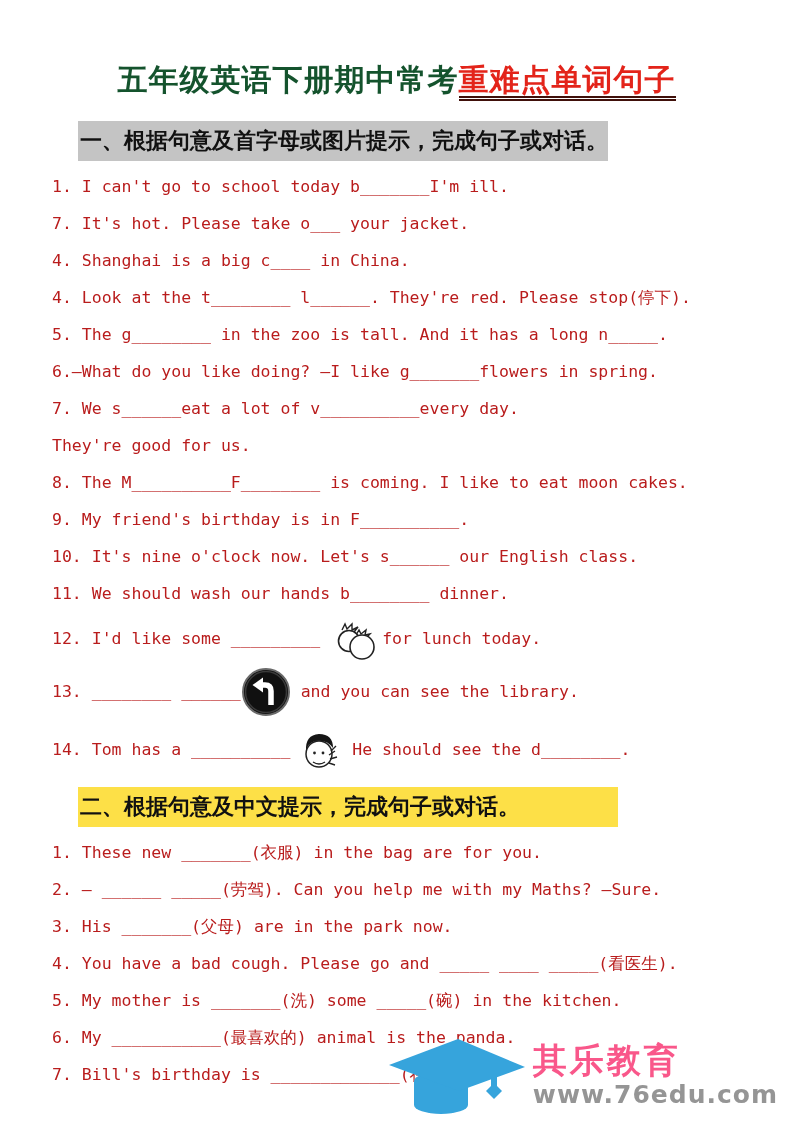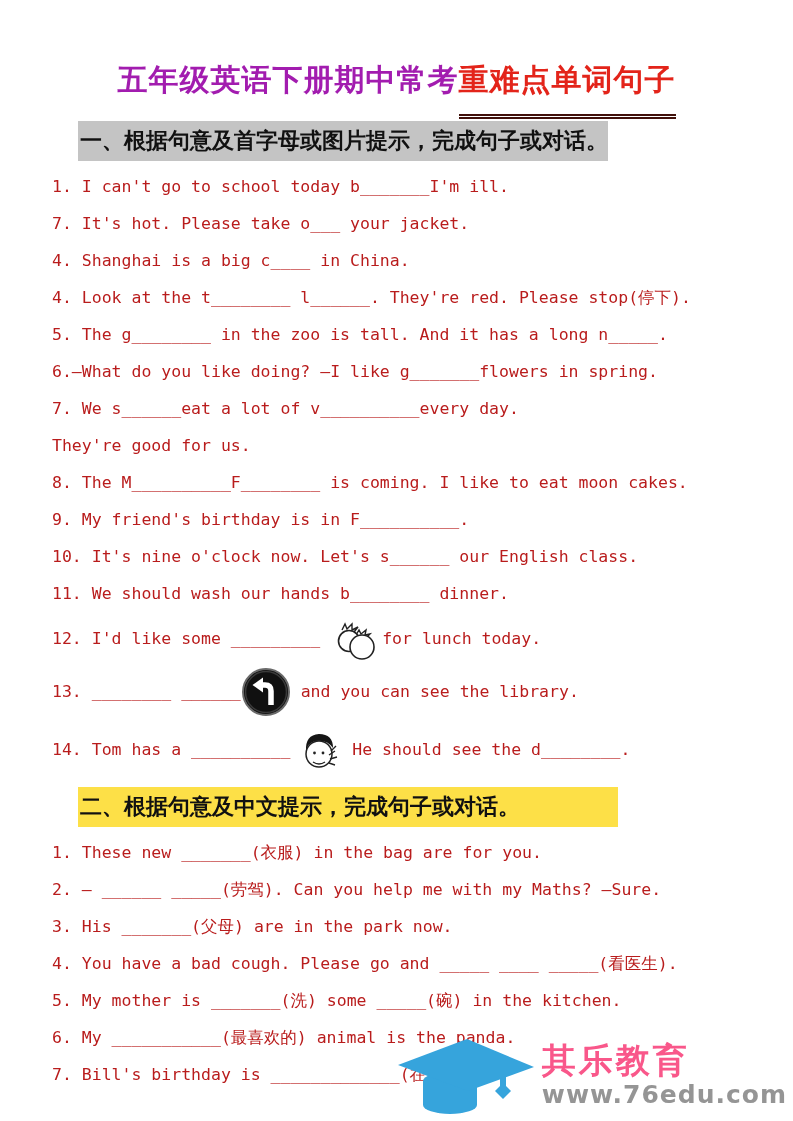--- a/index.html
+++ b/index.html
@@ -9,25 +9,26 @@
     font-family:"DejaVu Sans","Liberation Sans",sans-serif;
     color:#1a1a1a;
   }
   .page{position:absolute;inset:0;}
   
   .title{
     margin:60px 0 0 0;text-align:center;
     font-size:30px;font-weight:bold;letter-spacing:1px;
     white-space:nowrap;
   }
-  .title .t-black{color:#a21caf;}
+  .title .t-black{color:#14532d;}
   .title .t-red{
     color:#e3241a;
     border-bottom:5px double #40100a;
-    padding-bottom:17px;
+    padding-bottom:0;
+    font-family:Liberation Serif, serif;
   }
   
   .bar{
     width:524px;margin:20px 0 16px 78px;
     background:#c4c4c4;
     font-size:22px;font-weight:bold;color:#111;
     padding:5px 4px 5px 2px;
     white-space:nowrap;
   }
   .bar2{margin-top:14px;width:534px;}
@@ -39,21 +40,21 @@
     margin:0 0 17px 0;
     white-space:pre;
     color:#b91c1c;
   }
   .q-icon{display:flex;align-items:center;margin:4px 12px 10px 0;}
   .q-icon .seg{white-space:pre;}
   .icon-inline{flex:0 0 auto;}
   .tomato-icon{margin:0 2px -6px 2px;}
   
   .logo{
-    position:absolute;right:6px;bottom:0;
+    position:absolute;right:15px;bottom:0;
     display:flex;align-items:center;
   }
   .logo-text{display:flex;flex-direction:column;align-items:flex-start;margin-left:2px;}
   .brand{
     font-size:34px;font-weight:bold;letter-spacing:3px;line-height:1.1;
     white-space:nowrap;
   }
   .url{
     font-size:25px;font-weight:bold;letter-spacing:1px;line-height:1.2;
     white-space:nowrap;

